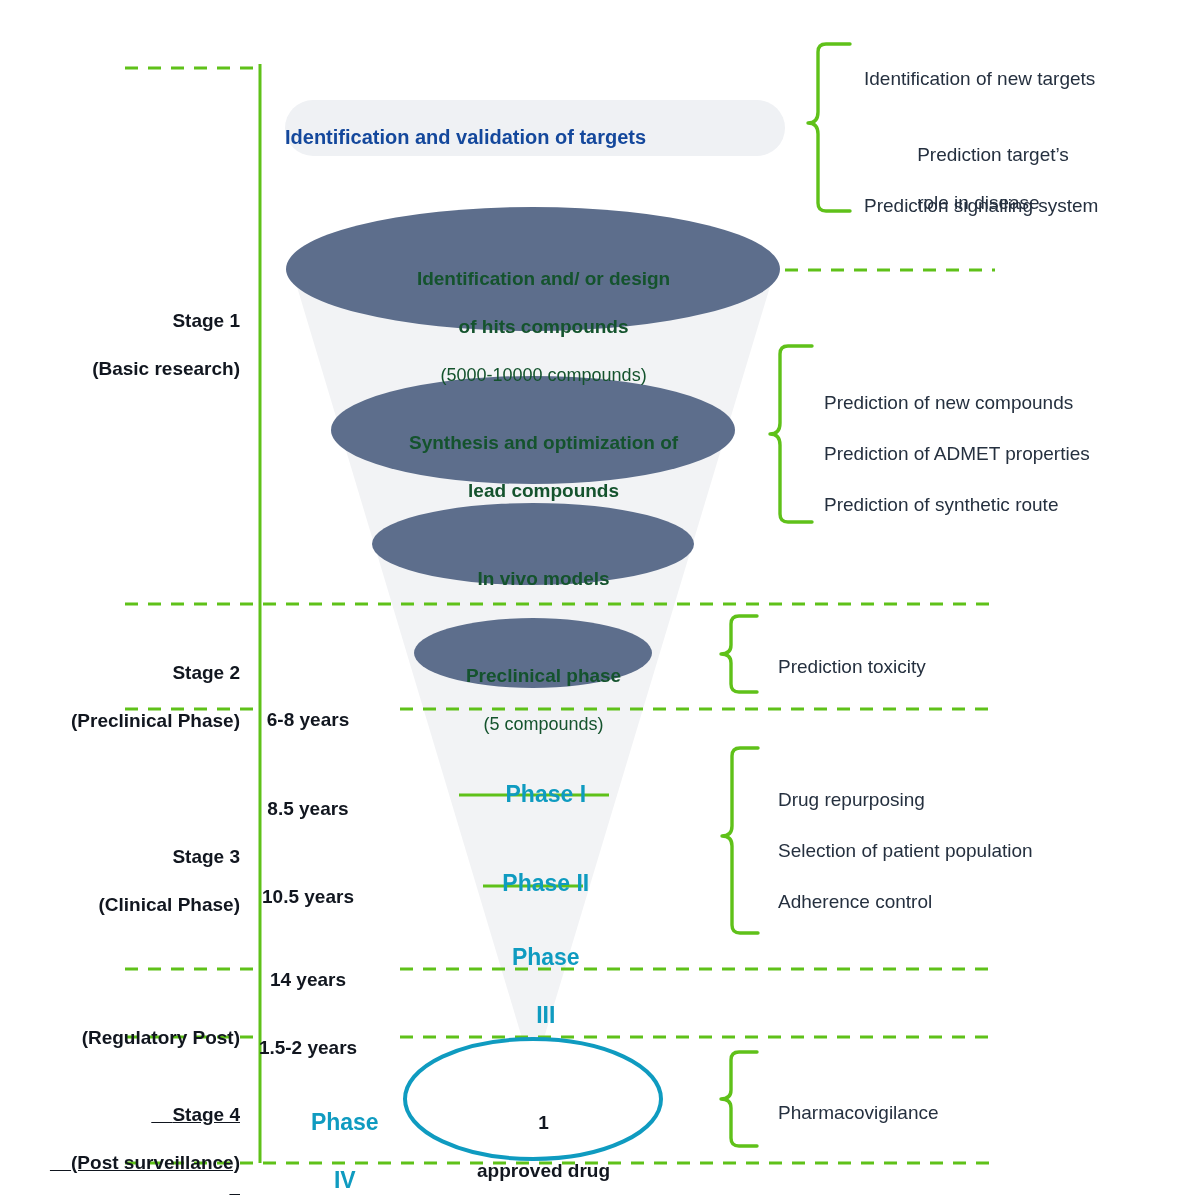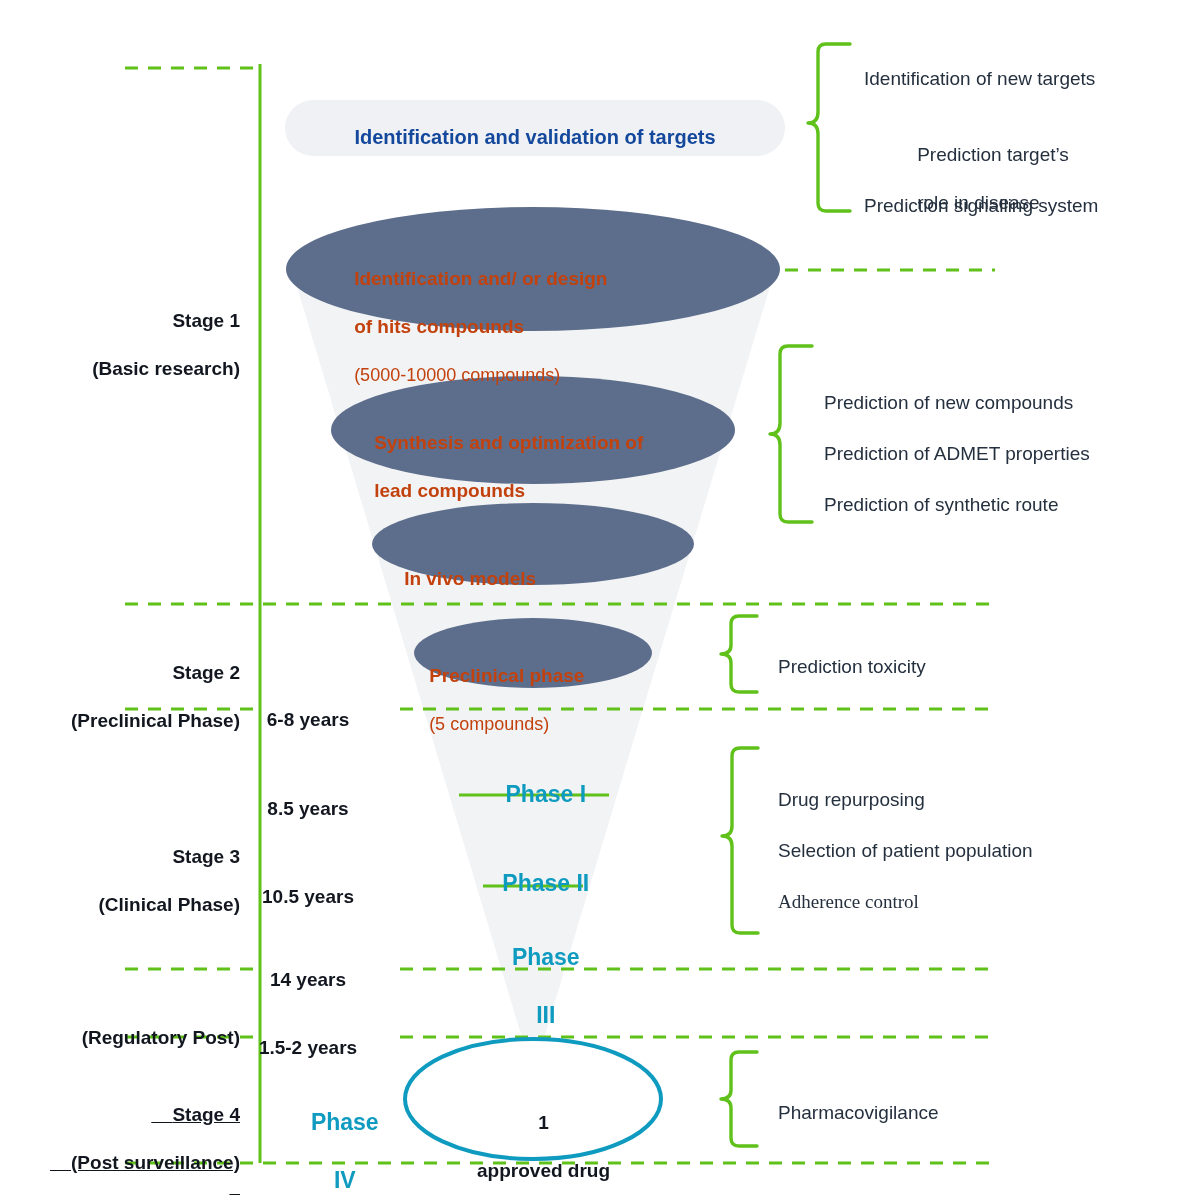--- a/index.html
+++ b/index.html
@@ -43,34 +43,34 @@
   .year-label {
     color: #11161f;
     font-weight: bold;
     font-size: 19px;
     text-align: center;
     width: 160px;
     left: 228px;
   }
   
   .ellipse-cap {
-    color: #c2410c;
-    font-weight: bold;
-    font-size: 19px;
+    color: #14532d;
+    font-weight: bold;
+    font-size: 19px;
+    text-align: center;
   }
   .ellipse-cap .sub {
     font-weight: normal;
     font-size: 18px;
   }
   
   #pill-text {
     color: #14489c;
     font-weight: bold;
     font-size: 20px;
-    text-align: center;
     width: 500px;
     left: 285px;
     top: 114px;
   }
   
   .phase-label {
     color: #0f9bc0;
     font-weight: bold;
     font-size: 23px;
     text-align: center;
@@ -227,17 +227,17 @@
   <div class="txt annot" style="left:864px; top:183px;">Prediction signalling system</div>
 
   <div class="txt annot" style="left:824px; top:380px;">Prediction of new compounds</div>
   <div class="txt annot" style="left:824px; top:431px;">Prediction of ADMET properties</div>
   <div class="txt annot" style="left:824px; top:482px;">Prediction of synthetic route</div>
 
   <div class="txt annot" style="left:778px; top:644px;">Prediction toxicity</div>
 
   <div class="txt annot" style="left:778px; top:777px;">Drug repurposing</div>
   <div class="txt annot" style="left:778px; top:828px;">Selection of patient population</div>
-  <div class="txt annot" style="left:778px; top:879px;font-family:Liberation Serif, serif;">Adherence control</div>
+  <div class="txt annot" style="left:778px; top:879px;">Adherence control</div>
 
   <div class="txt annot" style="left:778px; top:1090px;">Pharmacovigilance</div>
 
 </div>
 
 </body></html>

